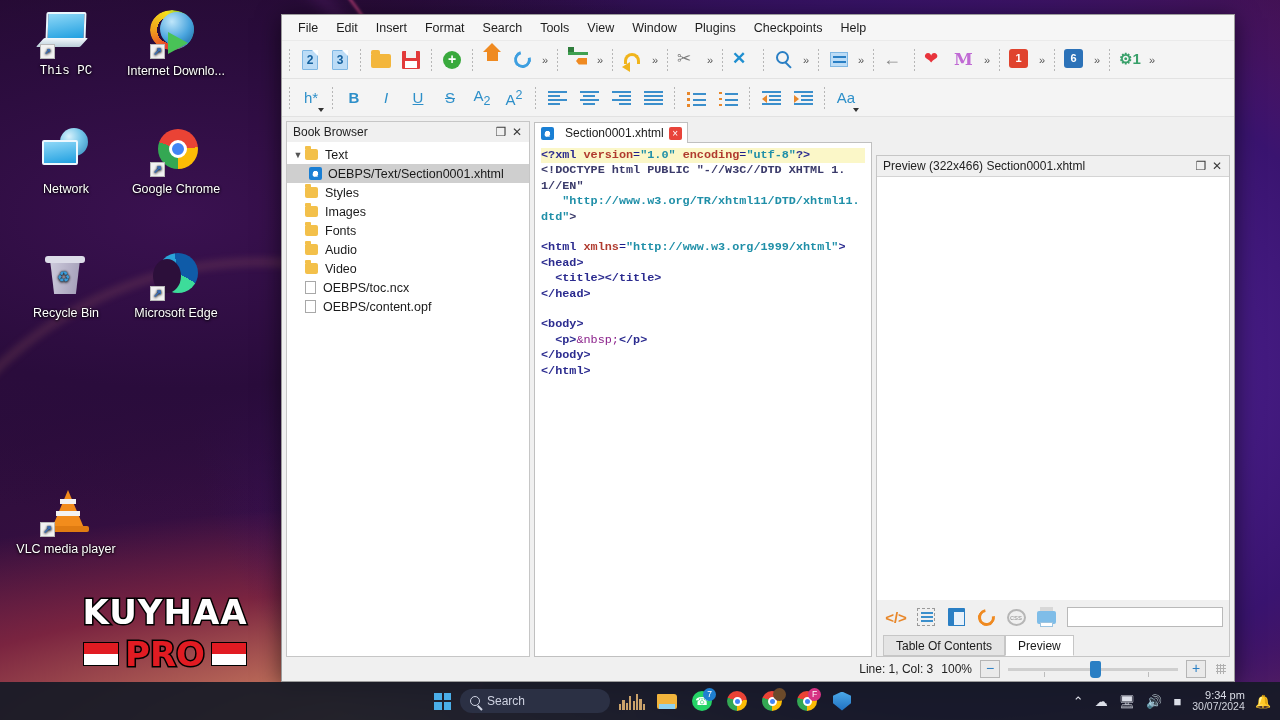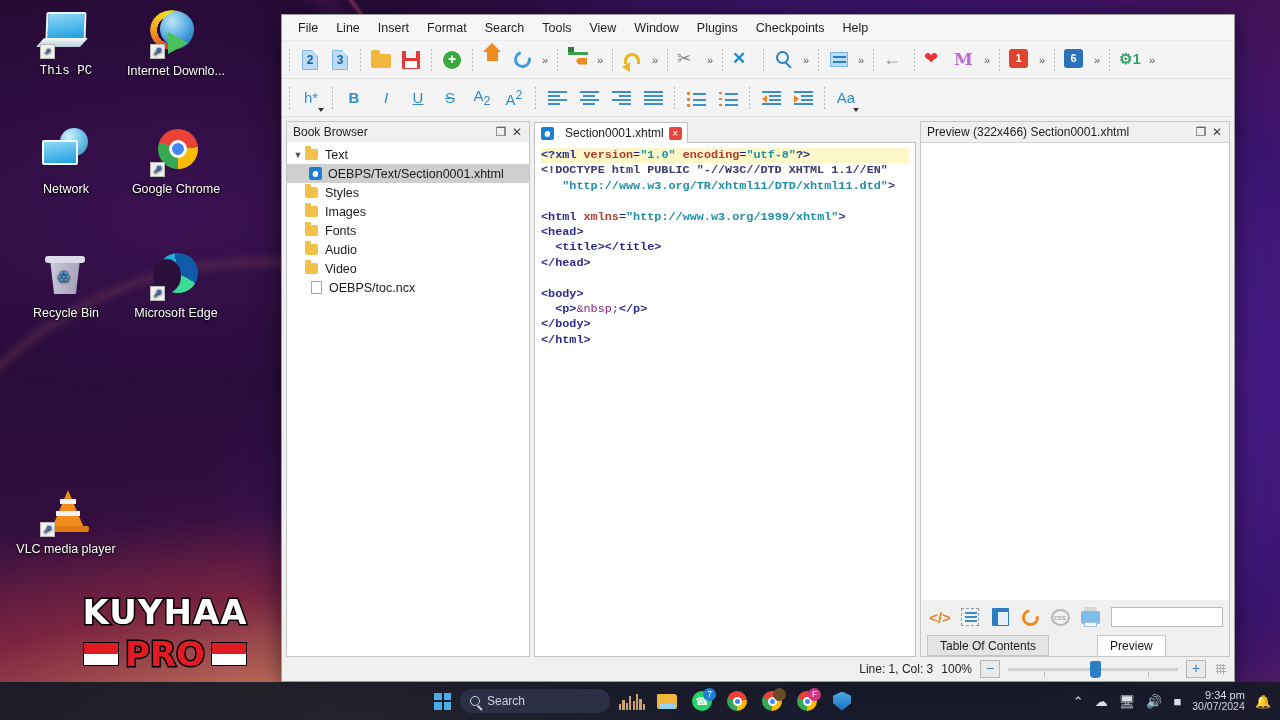--- a/index.html
+++ b/index.html
@@ -238,26 +238,26 @@
   #code{ flex:1; padding:5px 6px 0 6px; font-family:"Liberation Mono", monospace;
          font-size:11.8px; line-height:15.4px; white-space:pre-wrap; word-break:break-all; color:#1c1c8a;}
   .lhl{ background:#fbf7c8; display:block; }
   .tag{ color:#2b2b8f; font-weight:bold;}
   .attr{ color:#b03a2e; font-weight:bold;}
   .val{ color:#1f8fa8; font-weight:bold;}
   .doct{ color:#3a3a6a; font-weight:bold;}
   .ent{ color:#8a1f8a; font-weight:normal;}
 
   
-  #previewpane{ width:310px; }
+  #previewpane{ width:354px;margin-top:34px; }
   #previewbody{ flex:1; background:#fff; border-top:1px solid #d4d4d4; min-height:0;}
   #prevtools{ height:34px; display:flex; align-items:center; gap:4px; padding:0 6px; background:#f0f0f0;}
   .ptb{ width:26px; height:26px; display:flex; align-items:center; justify-content:center; cursor:default;}
   #prevfield{ flex:1; height:20px; background:#fff; border:1px solid #b9b9b9; margin-left:4px;}
-  #prevtabs{ height:22px; display:flex; align-items:flex-end; background:#f0f0f0; padding-left:6px;gap:48px;}
+  #prevtabs{ height:22px; display:flex; align-items:flex-end; background:#f0f0f0; padding-left:6px;}
   .ptab{ height:21px; padding:0 12px; display:flex; align-items:center; font-size:12px;
          background:#e4e4e4; border:1px solid #c6c6c6; cursor:default;}
   .ptab.active{ background:#fff; border-bottom-color:#fff;}
 
   
   #statusbar{ height:24px; display:flex; align-items:center; justify-content:flex-end;
               gap:8px; padding:0 8px; background:#f0f0f0; font-size:12px; color:#222;}
   #zoomminus,#zoomplus{ width:20px; height:18px; border:1px solid #b5b5b5; background:#eaeaea;
               color:#2a7fc4; font-size:14px; line-height:15px; text-align:center; cursor:default;}
   #zslider{ width:170px; height:18px; position:relative;}
@@ -375,21 +375,21 @@
       <span class="pro">PRO</span>
       <span class="flag"></span>
     </div>
   </div>
 </div>
 
 <div id="app">
 
   <div id="menubar">
     <div class="mi">File</div>
-    <div class="mi">Line</div>
+    <div class="mi">Edit</div>
     <div class="mi">Insert</div>
     <div class="mi">Format</div>
     <div class="mi">Search</div>
     <div class="mi">Tools</div>
     <div class="mi">View</div>
     <div class="mi">Window</div>
     <div class="mi">Plugins</div>
     <div class="mi">Checkpoints</div>
     <div class="mi">Help</div>
   </div>
@@ -641,23 +641,27 @@
           <span>Fonts</span>
         </div>
         <div class="trow" style="padding-left:18px">
           <span class="ficon"></span>
           <span>Audio</span>
         </div>
         <div class="trow" style="padding-left:18px">
           <span class="ficon"></span>
           <span>Video</span>
         </div>
-        <div class="trow" style="padding-left:24px">
+        <div class="trow" style="padding-left:18px">
           <span class="dicon2"></span>
           <span>OEBPS/toc.ncx</span>
+        </div>
+        <div class="trow" style="padding-left:18px">
+          <span class="dicon2"></span>
+          <span>OEBPS/content.opf</span>
         </div>
       </div>
     </div>
 
     <div class="pane" id="editorpane">
       <div id="tabstrip">
         <div class="etab">
           <span class="eicon">e</span>
           <span>Section0001.xhtml</span>
           <span class="x">×</span>

